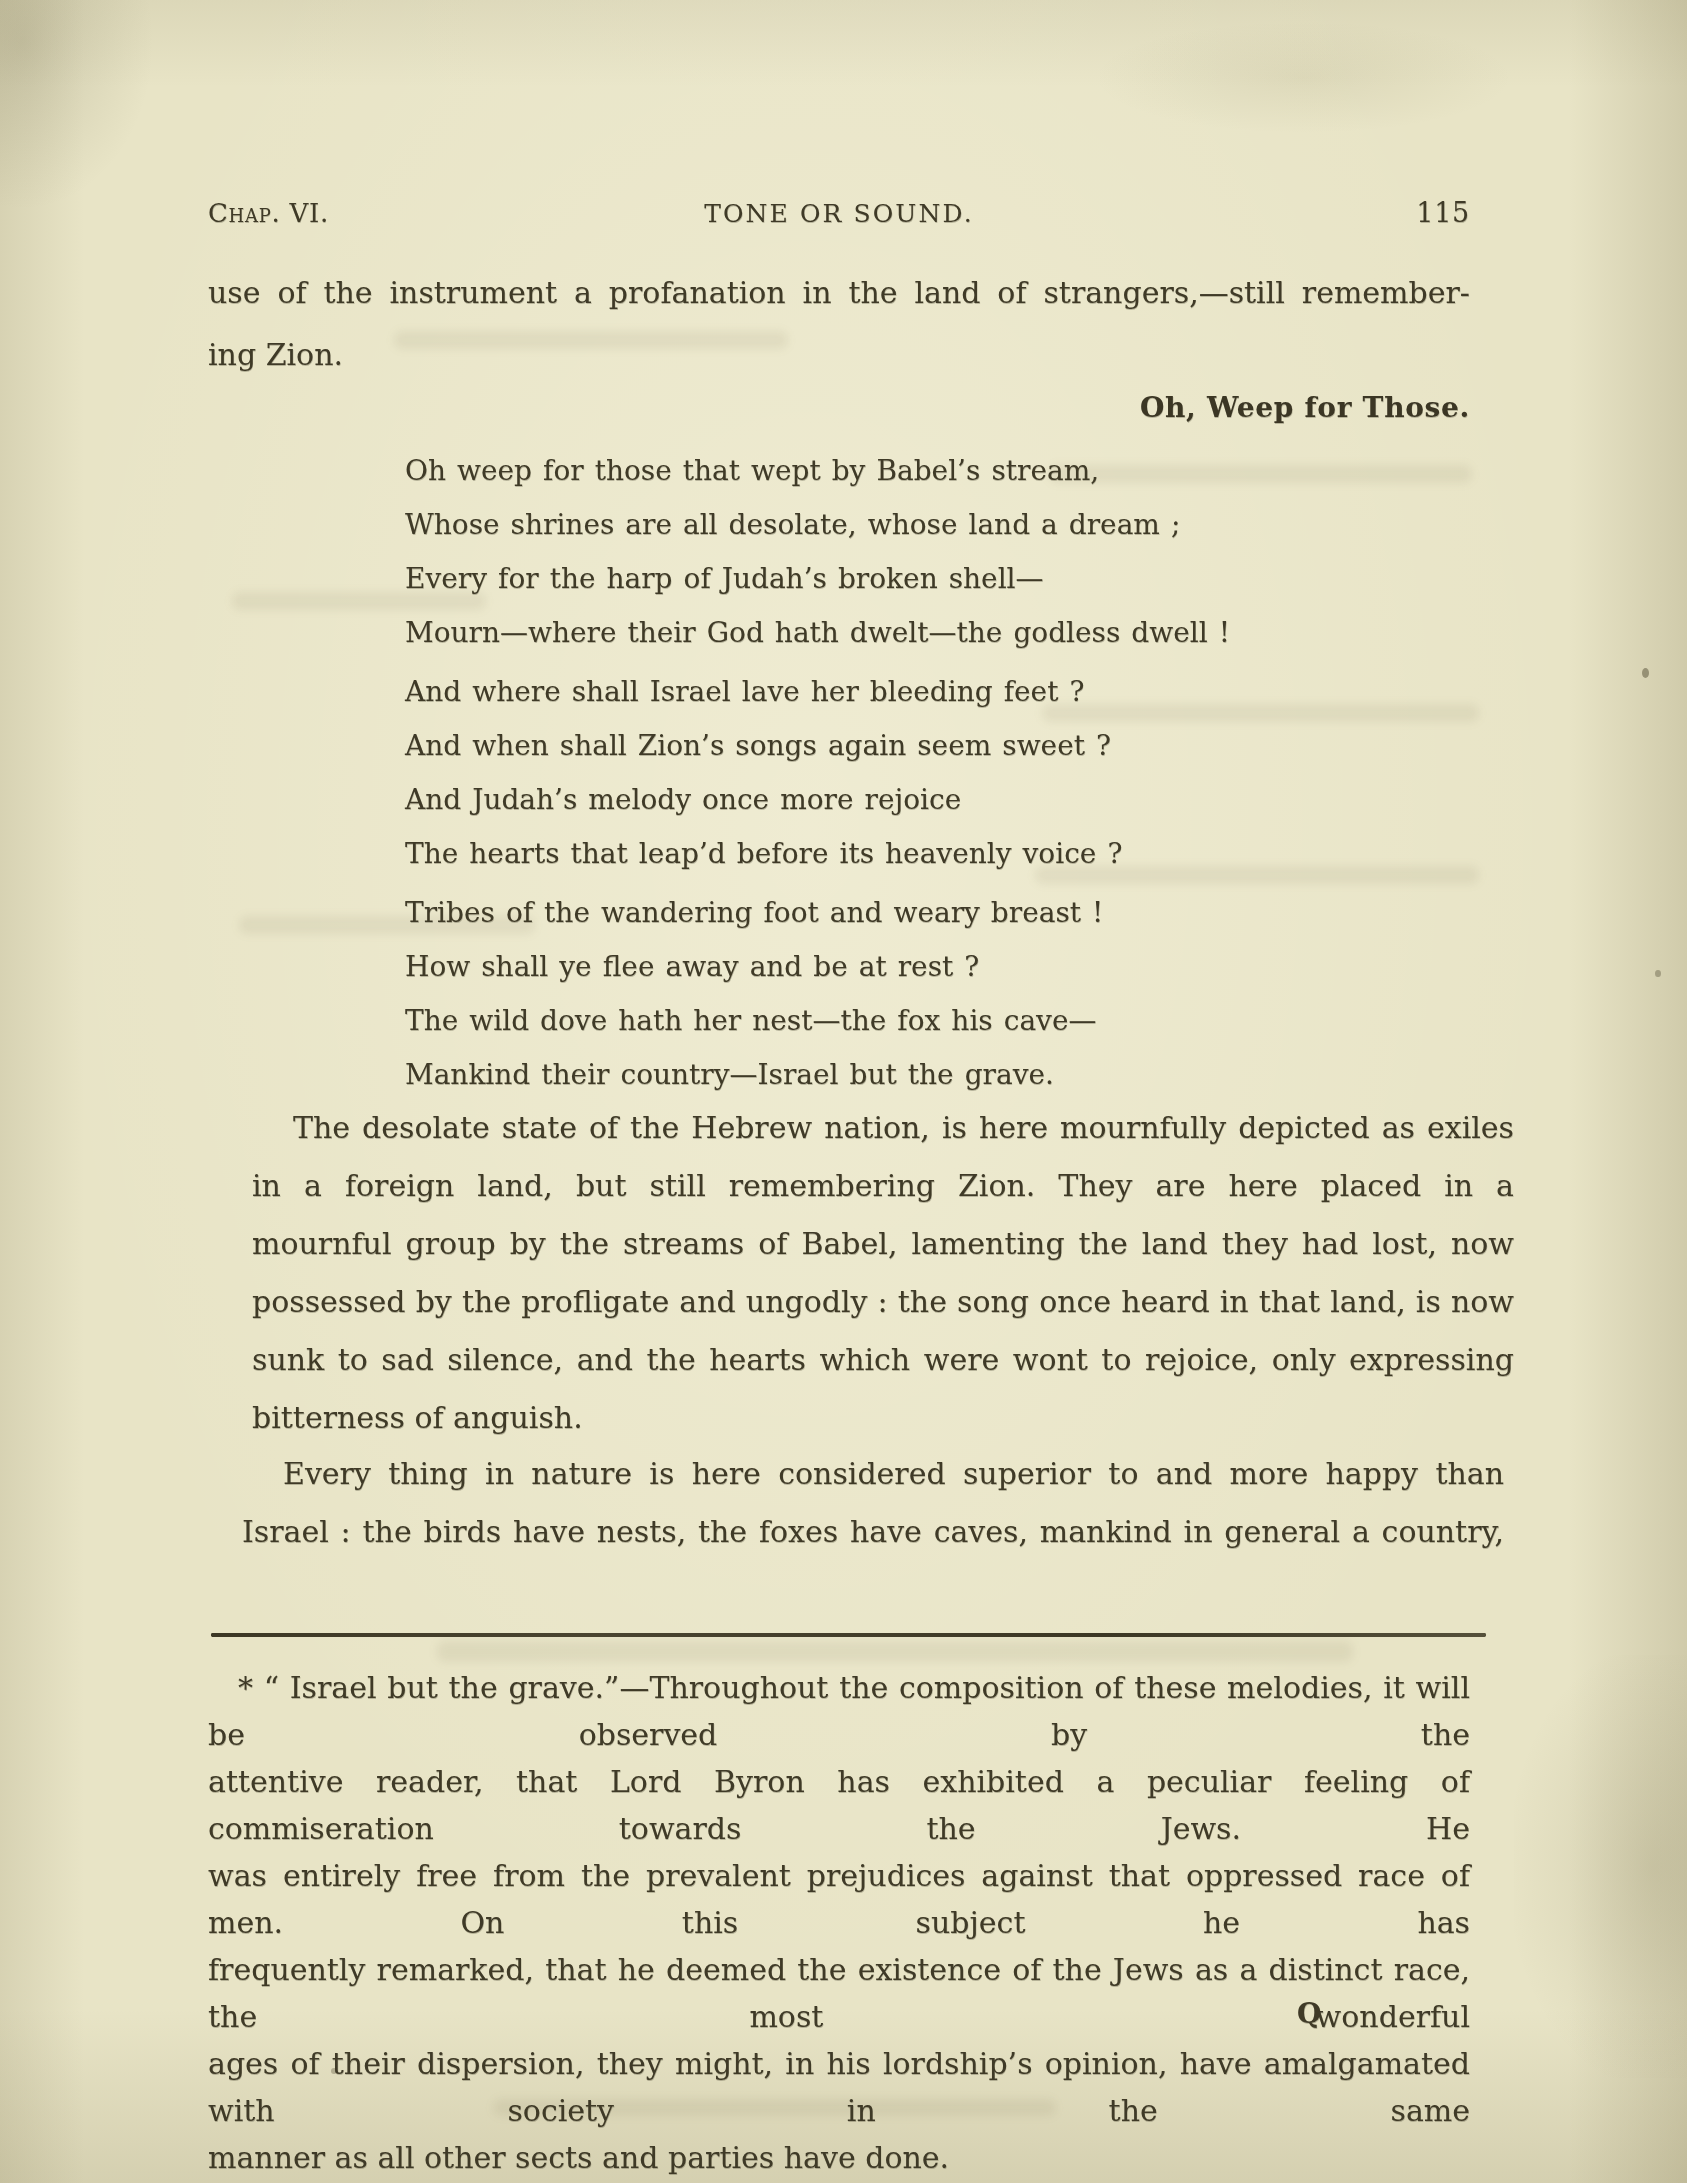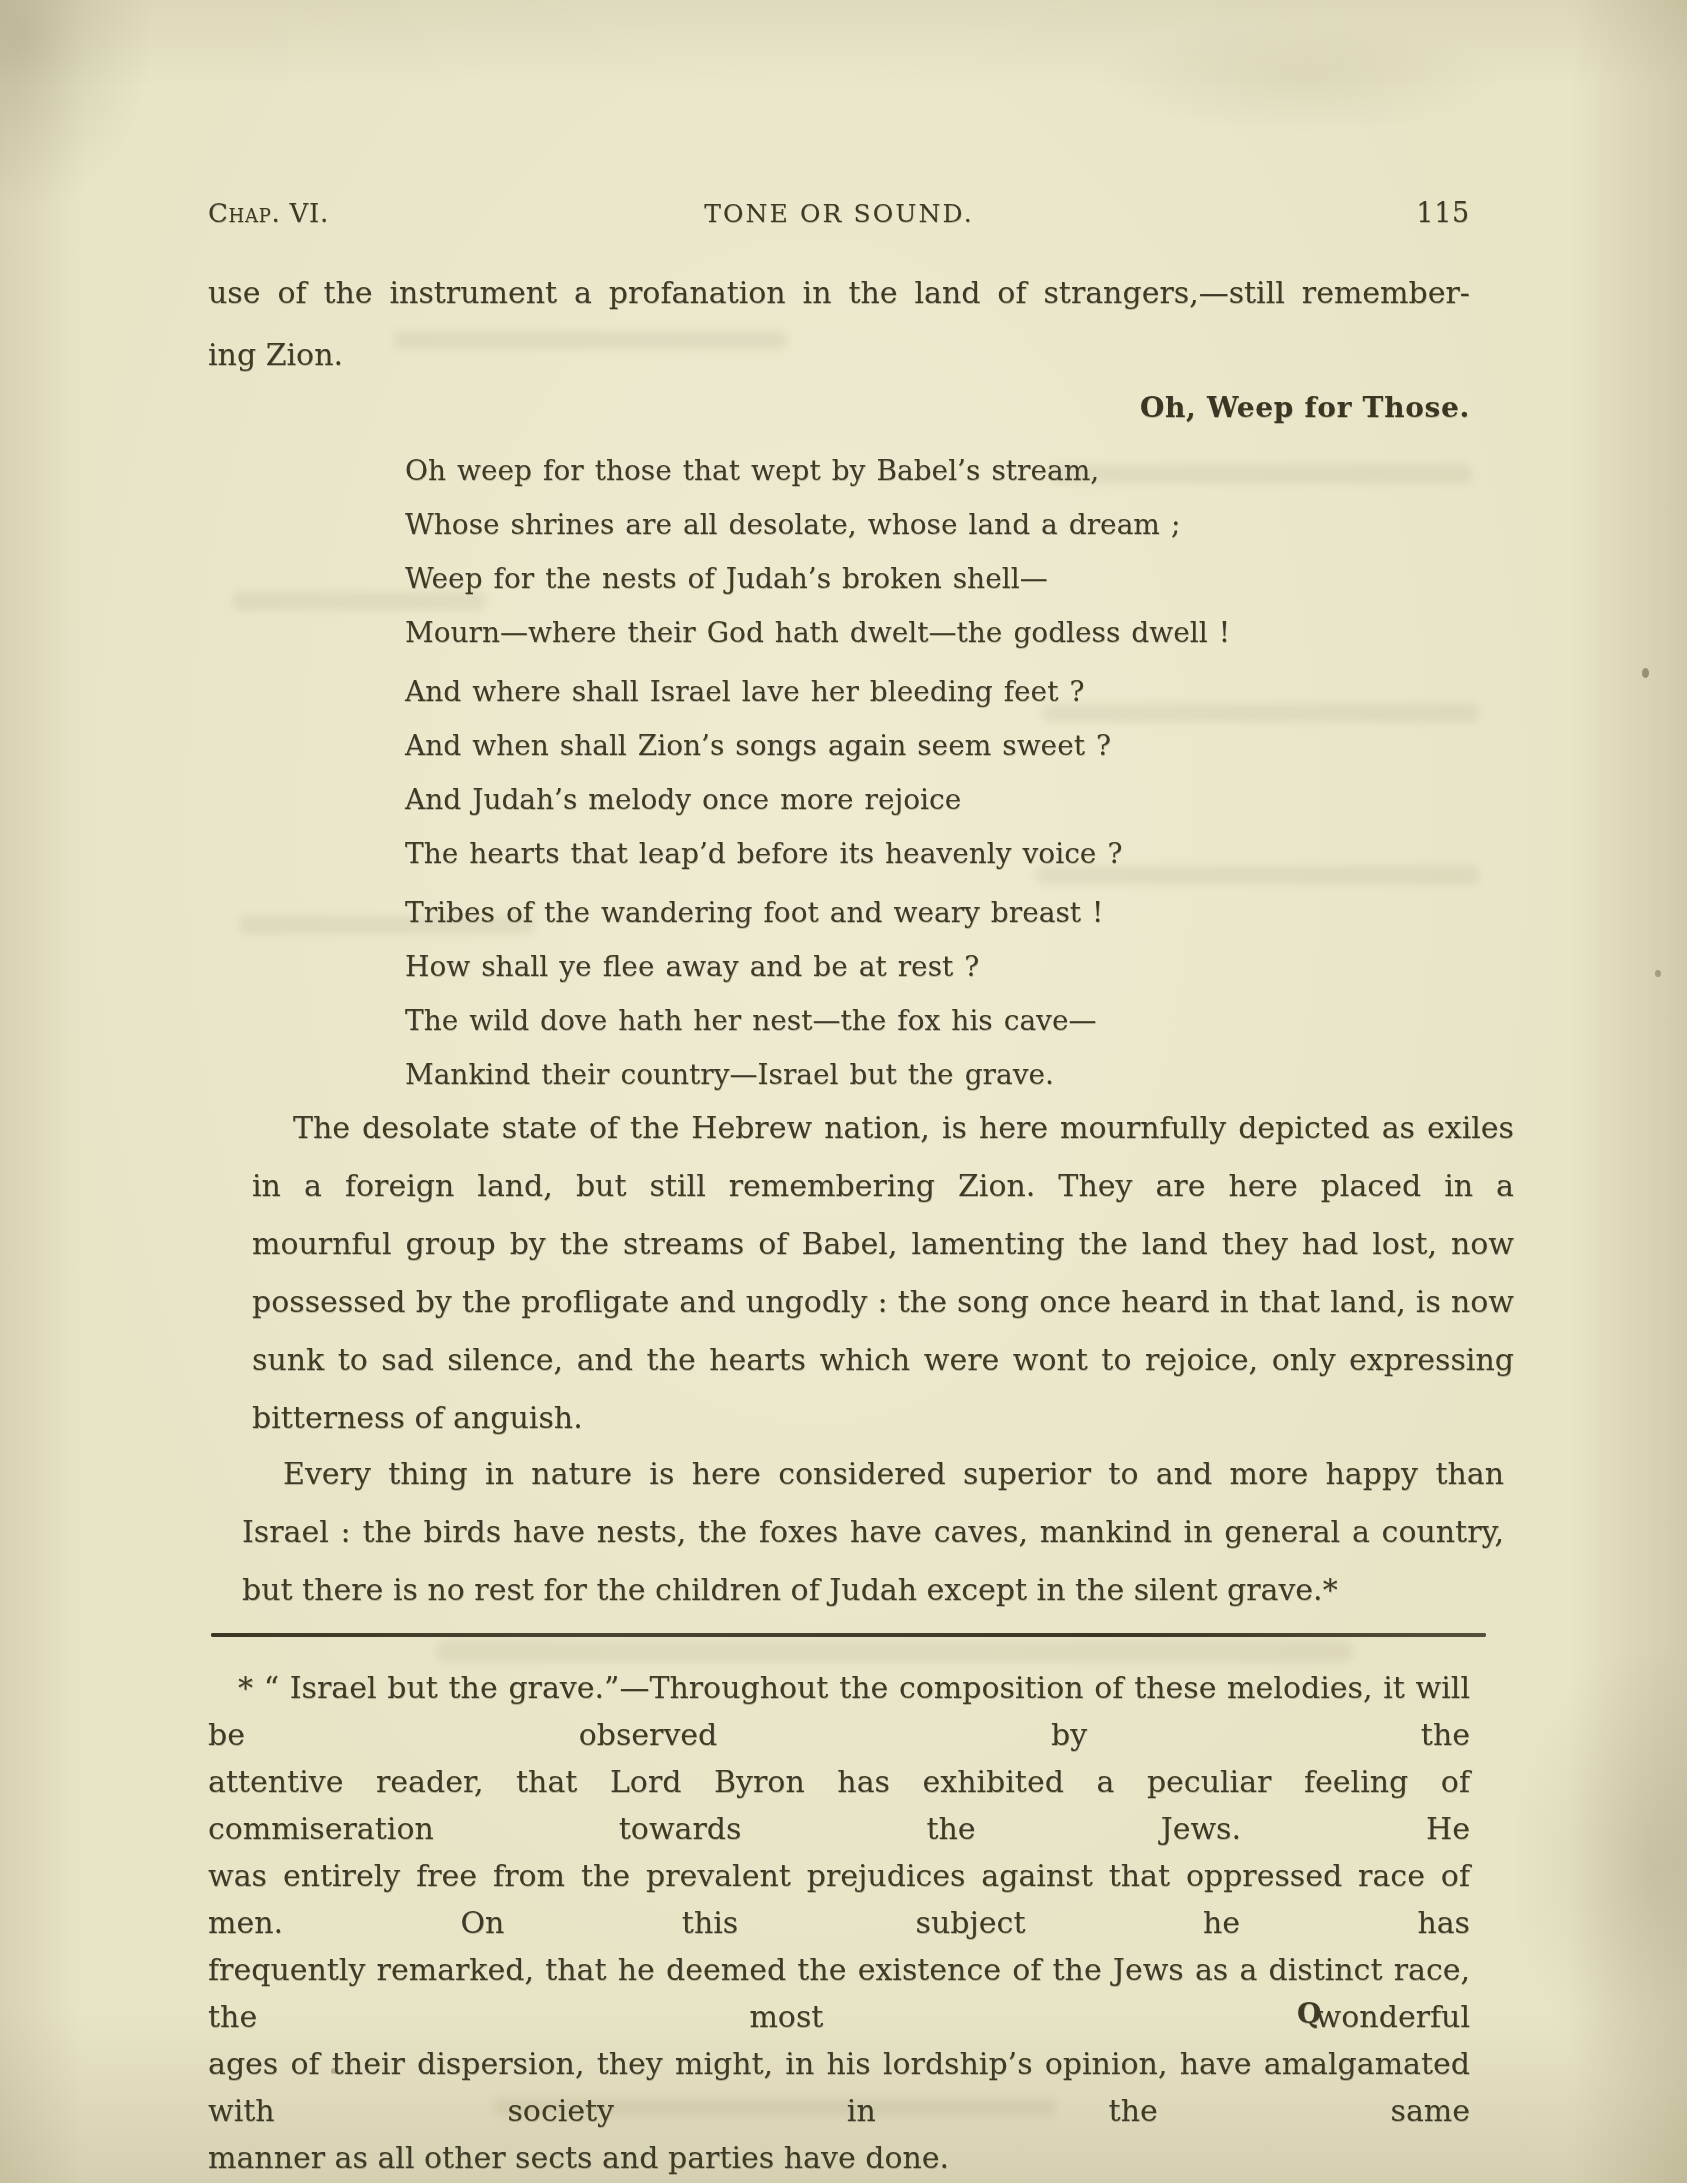--- a/index.html
+++ b/index.html
@@ -109,21 +109,21 @@
 
   <div class="tblock intro justify ink">
       <div class="line">use of the instrument a profanation in the land of strangers,—still remember-</div>
       <div class="line line-final">ing Zion.</div>
     </div>
 
   <div class="tblock poem-title ink">Oh, Weep for Those.</div>
   <div class="poem-stanza stanza-1 ink">
       <div class="line">Oh weep for those that wept by Babel’s stream,</div>
       <div class="line">Whose shrines are all desolate, whose land a dream ;</div>
-      <div class="line">Weep for the nests of Judah’s broken shell—</div>
+      <div class="line">Every for the harp of Judah’s broken shell—</div>
       <div class="line line-final">Mourn—where their God hath dwelt—the godless dwell !</div>
     </div>
   <div class="poem-stanza stanza-2 ink">
       <div class="line">And where shall Israel lave her bleeding feet ?</div>
       <div class="line">And when shall Zion’s songs again seem sweet ?</div>
       <div class="line">And Judah’s melody once more rejoice</div>
       <div class="line line-final">The hearts that leap’d before its heavenly voice ?</div>
     </div>
   <div class="poem-stanza stanza-3 ink">
       <div class="line">Tribes of the wandering foot and weary breast !</div>
@@ -136,21 +136,20 @@
       <div class="line">The desolate state of the Hebrew nation, is here mournfully depicted as exiles</div>
       <div class="line">in a foreign land, but still remembering Zion.  They are here placed in a</div>
       <div class="line">mournful group by the streams of Babel, lamenting the land they had lost, now</div>
       <div class="line">possessed by the profligate and ungodly : the song once heard in that land, is now</div>
       <div class="line">sunk to sad silence, and the hearts which were wont to rejoice, only expressing</div>
       <div class="line line-final">bitterness of anguish.</div>
     </div>
   <div class="tblock prose prose-2 justify indent-first ink">
       <div class="line">Every thing in nature is here considered superior to and more happy than</div>
       <div class="line">Israel : the birds have nests, the foxes have caves, mankind in general a country,</div>
-      <div class="line line-final">but there is no rest for the children of Judah except in the silent grave.*</div>
     </div>
 
   <div class="footnote-rule"></div>
   <div class="tblock footnote justify ink">
       <div class="line">* “ Israel but the grave.”—Throughout the composition of these melodies, it will be observed by the</div>
       <div class="line">attentive reader, that Lord Byron has exhibited a peculiar feeling of commiseration towards the Jews.  He</div>
       <div class="line">was entirely free from the prevalent prejudices against that oppressed race of men.  On this subject he has</div>
       <div class="line">frequently remarked, that he deemed the existence of the Jews as a distinct race, the most wonderful</div>
       <div class="line">ages of their dispersion, they might, in his lordship’s opinion, have amalgamated with society in the same</div>
       <div class="line line-final">manner as all other sects and parties have done.</div>

